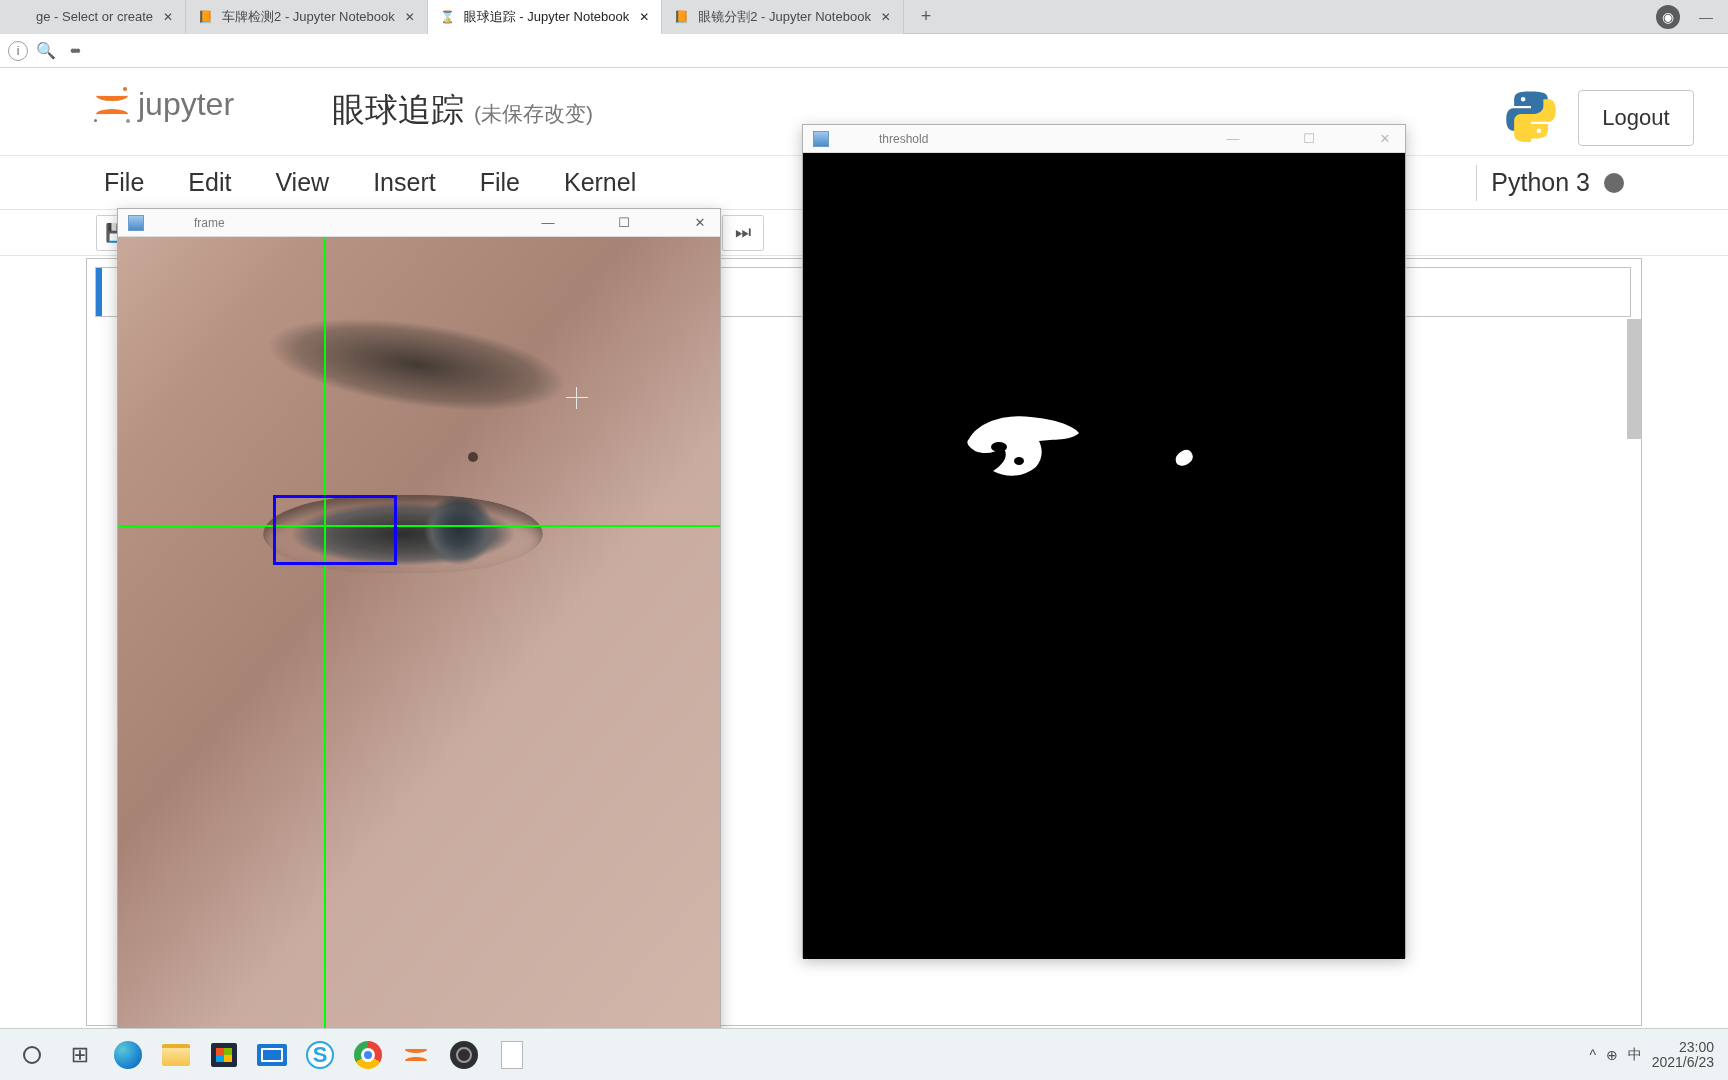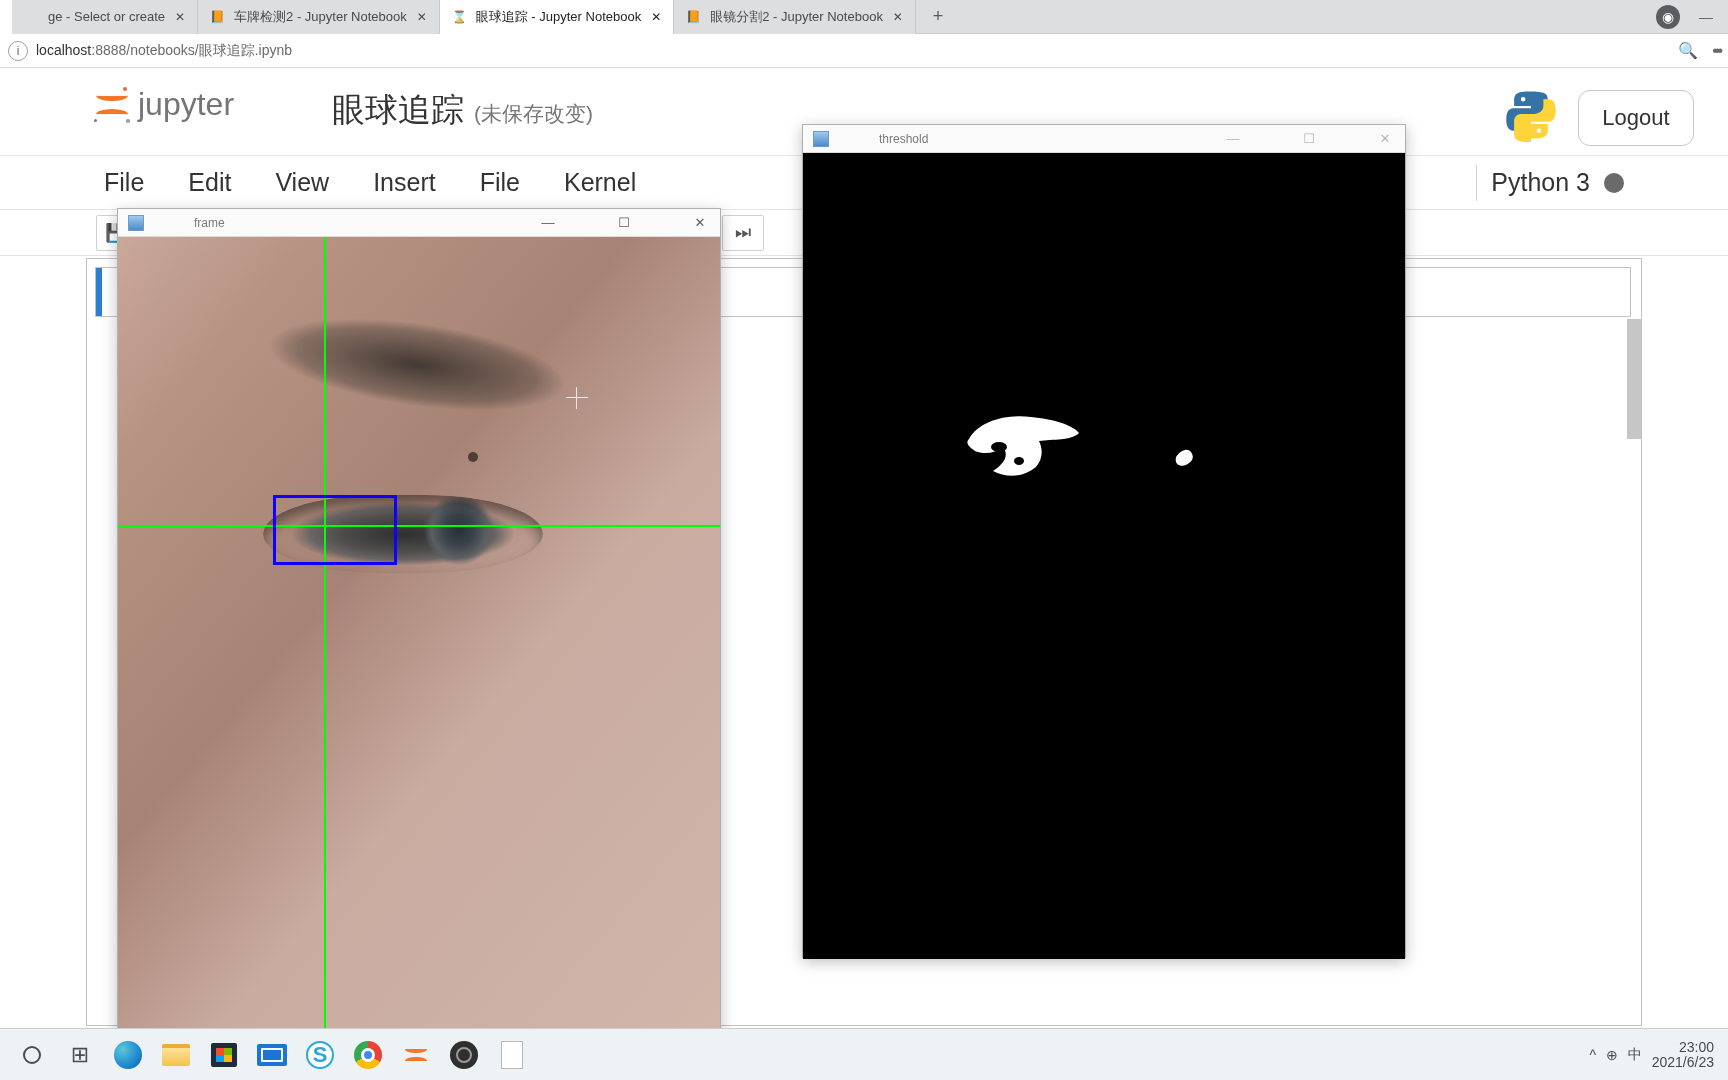--- a/index.html
+++ b/index.html
@@ -7,21 +7,21 @@
     width:1728px; height:1080px; overflow:hidden;
     font-family:"Segoe UI","Microsoft YaHei",Arial,sans-serif;
     font-size:14px; background:#f0f0f0; position:relative;
   }
 
   
   .desktop { position:absolute; inset:0; background:#fff; }
 
   
   .tab-strip {
-    position:absolute; left:12px; right:0; top:0; height:34px;
+    position:absolute; left:0; right:0; top:0; height:34px;
     background:#dcdedf; display:flex; align-items:center;
     padding-left:0; border-bottom:1px solid #c8cacb;
   }
   .tab {
     display:flex; align-items:center; gap:8px;
     height:34px; padding:0 10px 0 12px; max-width:250px;
     background:#dcdedf; color:#4a4a4a; font-size:13px;
     border-right:1px solid #c8cacb; cursor:pointer;
   }
   .tab.active { background:#ffffff; color:#242424; }
@@ -71,21 +71,21 @@
   .jp-logo .logo-icon::after{ bottom:3px; border-top:5px solid #f37726;}
   .jp-logo .dot1,.jp-logo .dot2,.jp-logo .dot3{position:absolute;border-radius:50%}
   .jp-logo .dot1{width:4px;height:4px;background:#e46e2e;top:0;right:3px}
   .jp-logo .dot2{width:4px;height:4px;background:#989898;bottom:0;right:0}
   .jp-logo .dot3{width:3px;height:3px;background:#6f7d82;bottom:1px;left:0}
 
   .jp-title-wrap{ position:absolute; left:332px; top:20px; display:flex; align-items:baseline; gap:10px;}
   .jp-title{ font-size:33px; color:#333;}
   .jp-subtitle{ font-size:21px; color:#777;}
   .jp-logout{ position:absolute; right:34px; top:22px; height:56px; width:116px;
-    border:1px solid #c8c8c8; border-radius:12px; display:flex;align-items:center;justify-content:center;
+    border:1px solid #c8c8c8; border-radius:4px; display:flex;align-items:center;justify-content:center;
     font-size:22px; color:#333; background:#fff; cursor:pointer;}
   .python-logo{ position:absolute; right:170px; top:20px; width:54px; height:54px; }
   .python-logo svg{width:100%;height:100%;}
 
   .jp-menubar{
     height:54px; border-bottom:1px solid #e4e4e4;
     display:flex; align-items:center; padding:0 104px; gap:44px;
     font-size:25px; color:#333;
   }
   .jp-menubar .mitem{ cursor:pointer;}
@@ -190,23 +190,20 @@
   </div>
   <div class="new-tab-btn">+</div>
   <div class="tab-right">
     <div class="win-btn circ" style="background:#5a5d60;color:#fff;font-size:14px">◉</div>
     <div class="win-btn">—</div>
   </div>
 </div>
 
 <div class="addr-bar">
   <div class="addr-info-icon">i</div>
-  <div class="url-text">
-    <span style="color:#333">localhost</span><span>:8888/notebooks/眼球追踪.ipynb</span>
-  </div>
   <div class="addr-icons">
     <span style="font-size:16px;">🔍</span>
     <span style="font-size:16px;letter-spacing:-3px;">•••</span>
   </div>
 </div>
 
 <div class="jupyter">
 
   <div class="jp-header">
     <div class="jp-logo">

